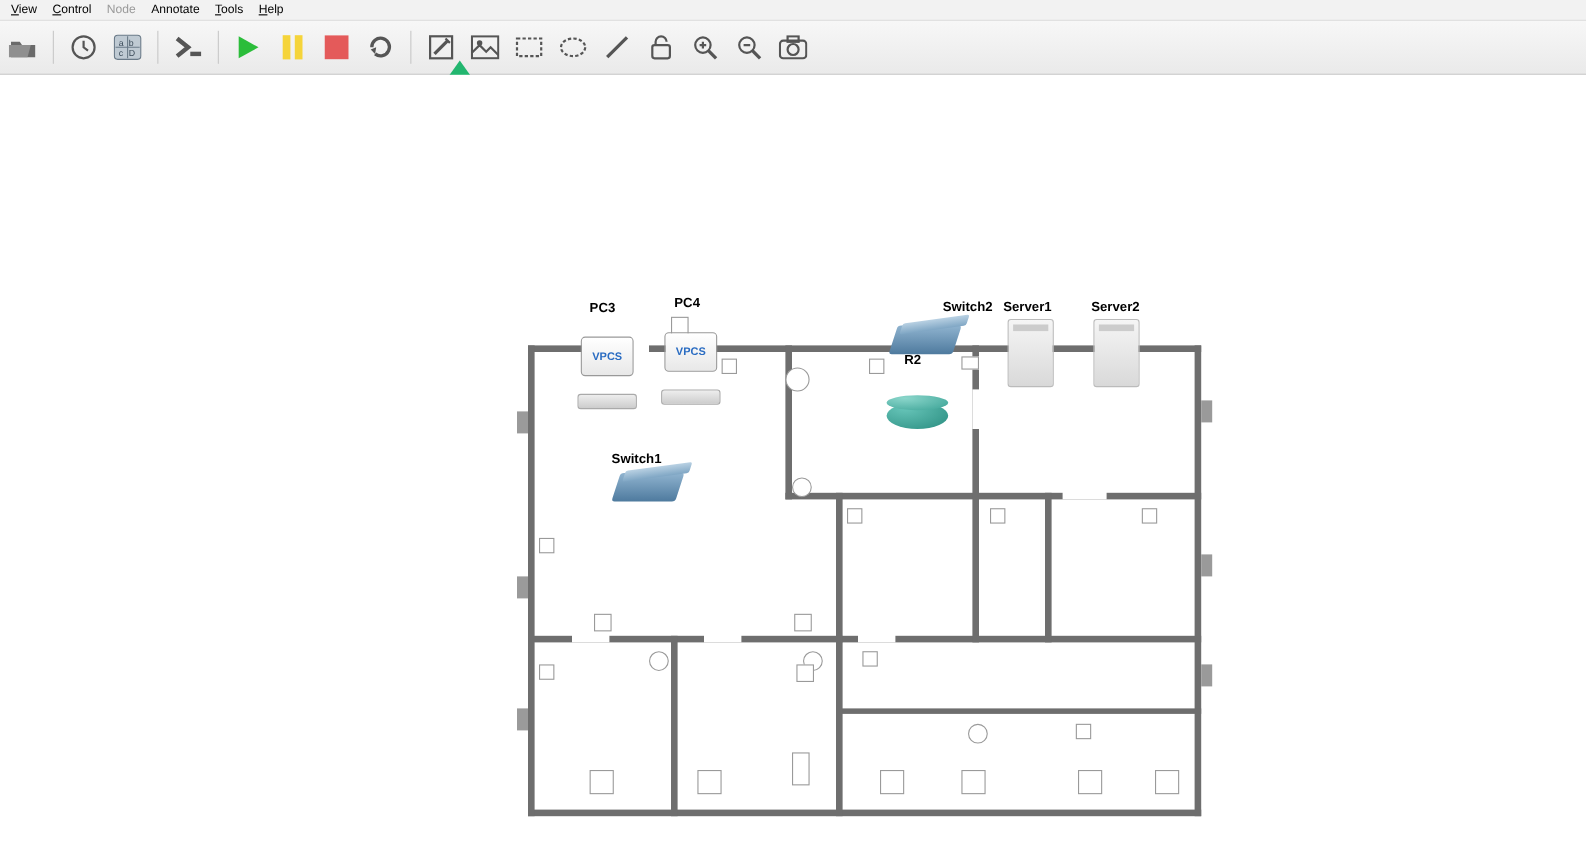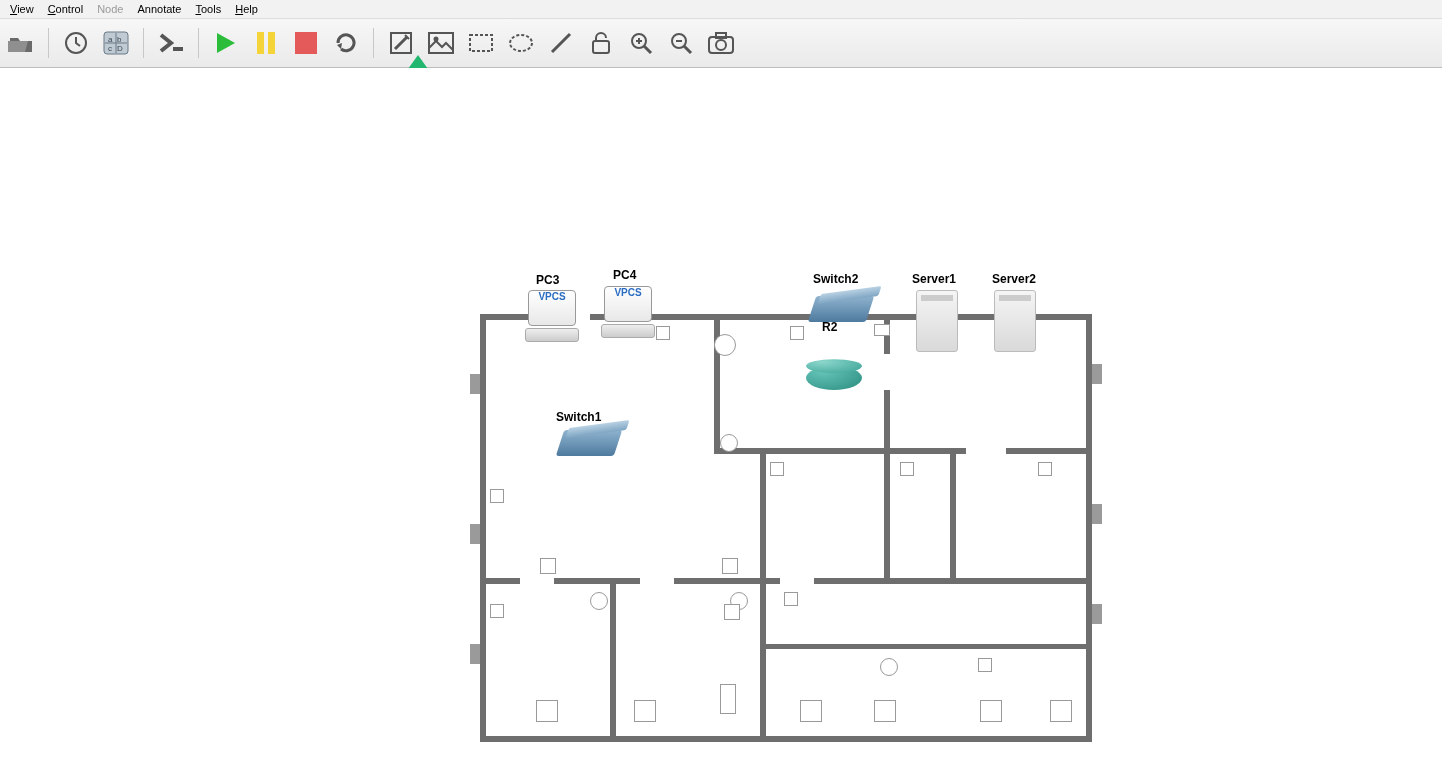--- a/index.html
+++ b/index.html
@@ -9,21 +9,21 @@
   .menuitem u{text-decoration:underline}
   .toolbar{display:flex;align-items:center;gap:10px;padding:4px 6px;height:40px;background:linear-gradient(#f7f7f7,#eaeaea);border-bottom:1px solid #bcbcbc}
   .tb{width:30px;height:30px;display:flex;align-items:center;justify-content:center;cursor:default}
   .sep{width:1px;height:30px;background:#c8c8c8;margin:0 2px}
   .canvas{position:relative;width:1442px;height:709px;background:#fff}
   .floorplan{position:absolute;left:480px;top:246px;width:612px;height:428px}
   .wall{position:absolute;background:#6e6e6e}
   .wthin{position:absolute;background:#9a9a9a}
   .device-label{position:absolute;font-weight:bold;font-size:12px;color:#000}
   .pc{position:absolute;width:56px;height:52px}
-  .pc .monitor{width:46px;height:34px;background:linear-gradient(#fff,#e8e8e8);border:1px solid #999;border-radius:4px;display:flex;align-items:flex-start;justify-content:center;margin:0 auto}
+  .pc .monitor{width:46px;height:34px;background:linear-gradient(#fff,#e8e8e8);border:1px solid #999;border-radius:4px;display:flex;align-items:center;justify-content:center;margin:16px auto}
   .pc .monitor span{font-size:10px;font-weight:bold;color:#2a6cc2}
   .pc .base{width:52px;height:12px;background:linear-gradient(#eee,#ccc);border:1px solid #aaa;border-radius:3px;margin:2px auto 0}
   .switch{position:absolute;width:58px;height:26px;background:linear-gradient(#8fb3cf,#4e7a9e);border-radius:3px;transform:skewX(-18deg)}
   .switch::after{content:"";position:absolute;left:4px;top:-6px;right:-4px;height:10px;background:linear-gradient(#b9d1e3,#7fa6c4);transform:skewY(-8deg);border-radius:2px}
   .server{position:absolute;width:40px;height:60px;background:linear-gradient(#f5f5f5,#d9d9d9);border:1px solid #bbb;border-radius:3px}
   .server::before{content:"";position:absolute;left:4px;top:4px;right:4px;height:6px;background:#ccc}
   .router{position:absolute;width:56px;height:28px;background:radial-gradient(ellipse at 30% 20%,#67c5b9,#2a8d80);border-radius:50%/50%;transform:scaleY(.85)}
   .router::after{content:"";position:absolute;left:0;right:0;top:-8px;height:16px;background:radial-gradient(ellipse at 30% 20%,#8bd6cb,#3aa295);border-radius:50%/50%}
   .arrow-up{position:absolute;left:408px;top:55px}
   .arrow-up .head{width:0;height:0;border-left:10px solid transparent;border-right:10px solid transparent;border-bottom:14px solid #22b66f}
@@ -226,21 +226,21 @@
     <div class="wthin" style="left:-10px;top:210px;width:10px;height:20px"></div>
     <div class="wthin" style="left:-10px;top:330px;width:10px;height:20px"></div>
     <div class="wthin" style="right:-10px;top:50px;width:10px;height:20px"></div>
     <div class="wthin" style="right:-10px;top:190px;width:10px;height:20px"></div>
     <div class="wthin" style="right:-10px;top:290px;width:10px;height:20px"></div>
   </div>
 
   <div class="device-label" style="left:536px;top:205px">PC3</div>
   <div class="device-label" style="left:613px;top:200px">PC4</div>
   <div class="device-label" style="left:556px;top:342px">Switch1</div>
-  <div class="device-label" style="left:813px;top:204px">Switch2</div>
+  <div class="device-label" style="left:857px;top:204px">Switch2</div>
   <div class="device-label" style="left:822px;top:252px">R2</div>
   <div class="device-label" style="left:912px;top:204px">Server1</div>
   <div class="device-label" style="left:992px;top:204px">Server2</div>
 
   <div class="pc" style="left:524px;top:222px">
     <div class="monitor">
         <span>VPCS</span>
       </div>
     <div class="base"></div>
   </div>

